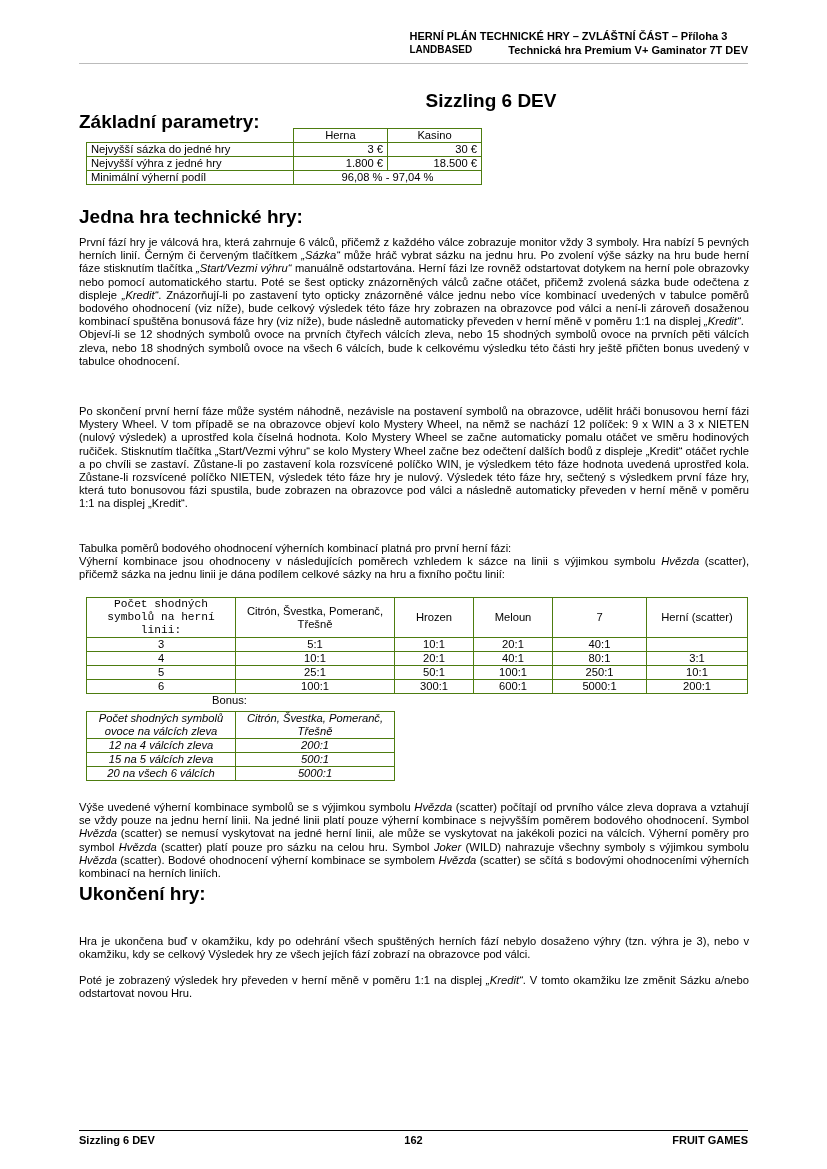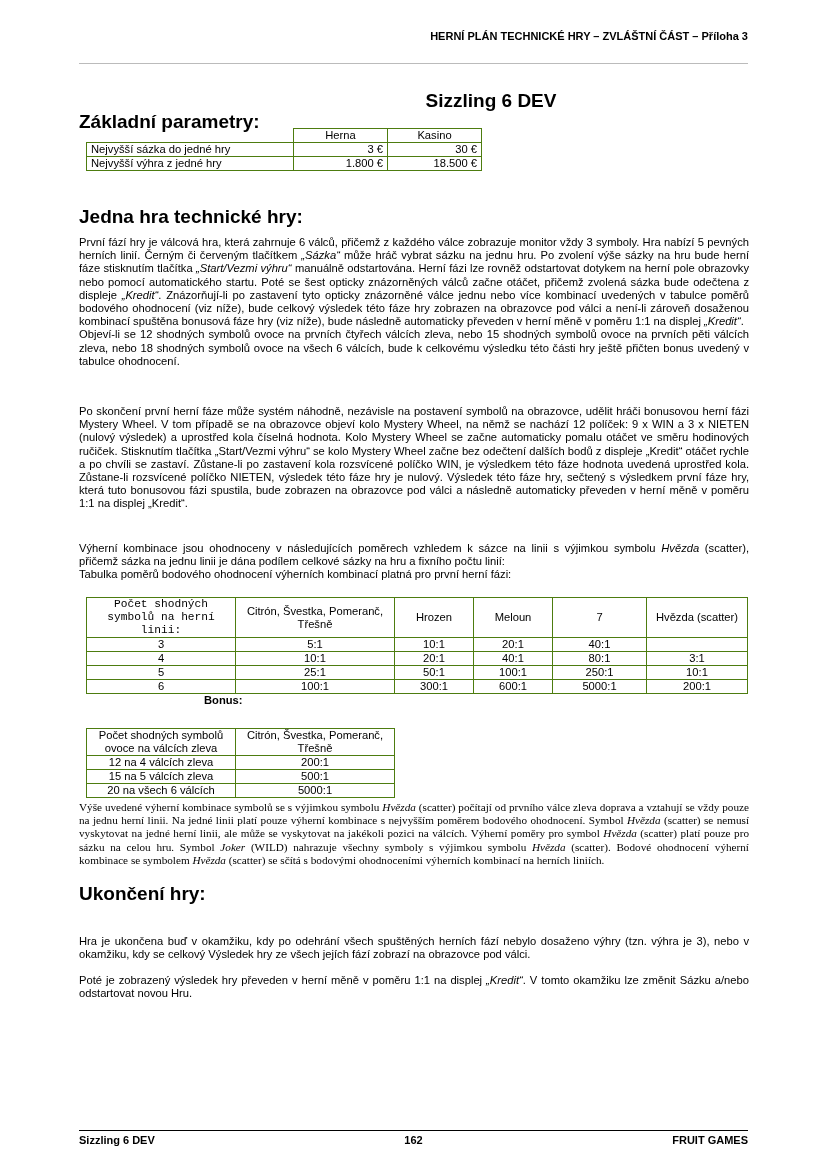--- a/index.html
+++ b/index.html
@@ -18,31 +18,35 @@
   .params .empty { border: none; }
   .params .lbl { width: 198px; text-align: left; }
   .params .num { width: 85px; text-align: right; }
   .params .c { text-align: center; }
   .para { position: absolute; left: 79px; width: 670px; text-align: justify; line-height: 13.2px; font-size: 11.2px; }
   .para p { margin: 0; }
   em { font-style: italic; }
   .paytable { left: 86px; top: 597px; width: 662px; }
   .paytable td { text-align: center; height: 13px; }
   .paytable .hrow td { height: 28px; }
-  .bonus-label { position: absolute; left: 204px; top: 694px; font-weight: bold; }
-  .bonustable { left: 86px; top: 728px; }
+  .bonus-label { position: absolute; left: 212px; top: 694px; }
+  .bonustable { left: 86px; top: 711px; font-style: italic; }
   .bonustable td { text-align: center; height: 13px; }
   .ftr-rule { position: absolute; left: 79px; right: 79px; top: 1130px; border-top: 1px solid #000; }
   .ftr { position: absolute; left: 79px; right: 79px; top: 1134px; font-weight: bold; font-size: 11px; display: flex; justify-content: space-between; }
 </style>
 </head>
 <body>
 
 <div class="hdr">
   <div>HERNÍ PLÁN TECHNICKÉ HRY – ZVLÁŠTNÍ ČÁST – Příloha 3</div>
+  <div class="l2">
+    <span class="landbased">LANDBASED</span>
+    <span>Technická hra Premium V+ Gaminator 7T DEV</span>
+  </div>
 </div>
 <div class="hdr-rule"></div>
 
 <div class="title">Sizzling 6 DEV</div>
 
 <div class="h2" style="top:111px;">Základní parametry:</div>
 
 <table class="params">
   <tbody>
       <tr>
@@ -53,46 +57,50 @@
   <tr>
     <td class="lbl">Nejvyšší sázka do jedné hry</td>
     <td class="num">3 €</td>
     <td class="num">30 €</td>
   </tr>
   <tr>
     <td class="lbl">Nejvyšší výhra z jedné hry</td>
     <td class="num">1.800 €</td>
     <td class="num">18.500 €</td>
   </tr>
+  <tr>
+    <td class="lbl">Minimální výherní podíl</td>
+    <td class="c" colspan="2">96,08 % - 97,04 %</td>
+  </tr>
 </tbody>
   </table>
 
 <div class="h2" style="top:206px;">Jedna hra technické hry:</div>
 
 <div class="para" style="top:236px;">
   <p><span>První fází hry je válcová hra, která zahrnuje 6 válců, přičemž z každého válce zobrazuje monitor vždy 3 symboly. Hra nabízí 5 pevných herních linií. Černým či červeným tlačítkem </span><em>„Sázka“</em><span> může hráč vybrat sázku na jednu hru. Po zvolení výše sázky na hru bude herní fáze stisknutím tlačítka </span><em>„Start/Vezmi výhru“</em><span> manuálně odstartována. Herní fázi lze rovněž odstartovat dotykem na herní pole obrazovky nebo pomocí automatického startu. Poté se šest opticky znázorněných válců začne otáčet, přičemž zvolená sázka bude odečtena z displeje </span><em>„Kredit“</em><span>. Znázorňují-li po zastavení tyto opticky znázorněné válce jednu nebo více kombinací uvedených v tabulce poměrů bodového ohodnocení (viz níže), bude celkový výsledek této fáze hry zobrazen na obrazovce pod válci a není-li zároveň dosaženou kombinací spuštěna bonusová fáze hry (viz níže), bude následně automaticky převeden v herní měně v poměru 1:1 na displej </span><em>„Kredit“</em><span>.</span></p>
   <p>Objeví-li se 12 shodných symbolů ovoce na prvních čtyřech válcích zleva, nebo 15 shodných symbolů ovoce na prvních pěti válcích zleva, nebo 18 shodných symbolů ovoce na všech 6 válcích, bude k celkovému výsledku této části hry ještě přičten bonus uvedený v tabulce ohodnocení.</p>
 </div>
 
 <div class="para" style="top:405px;">Po skončení první herní fáze může systém náhodně, nezávisle na postavení symbolů na obrazovce, udělit hráči bonusovou herní fázi Mystery Wheel. V tom případě se na obrazovce objeví kolo Mystery Wheel, na němž se nachází 12 políček: 9 x WIN a 3 x NIETEN (nulový výsledek) a uprostřed kola číselná hodnota. Kolo Mystery Wheel se začne automaticky pomalu otáčet ve směru hodinových ručiček. Stisknutím tlačítka „Start/Vezmi výhru“ se kolo Mystery Wheel začne bez odečtení dalších bodů z displeje „Kredit“ otáčet rychle a po chvíli se zastaví. Zůstane-li po zastavení kola rozsvícené políčko WIN, je výsledkem této fáze hodnota uvedená uprostřed kola. Zůstane-li rozsvícené políčko NIETEN, výsledek této fáze hry je nulový. Výsledek této fáze hry, sečtený s výsledkem první fáze hry, která tuto bonusovou fázi spustila, bude zobrazen na obrazovce pod válci a následně automaticky převeden v herní měně v poměru 1:1 na displej „Kredit“.</div>
 
 <div class="para" style="top:542px;">
+  <p>Tabulka poměrů bodového ohodnocení výherních kombinací platná pro první herní fázi:</p>
   <p><span>Výherní kombinace jsou ohodnoceny v následujících poměrech vzhledem k sázce na linii s výjimkou symbolu </span><em>Hvězda</em><span> (scatter), přičemž sázka na jednu linii je dána podílem celkové sázky na hru a fixního počtu linií:</span></p>
-  <p>Tabulka poměrů bodového ohodnocení výherních kombinací platná pro první herní fázi:</p>
 </div>
 
 <table class="paytable">
   <tbody>
       <tr class="hrow">
     <td style="width:140px;font-family:Liberation Mono, monospace;">Počet shodných symbolů na herní linii:</td>
     <td style="width:150px;">Citrón, Švestka, Pomeranč, Třešně</td>
     <td style="width:70px;margin-top:12px;">Hrozen</td>
     <td style="width:70px;">Meloun</td>
     <td style="width:85px;">7</td>
-    <td>Hvězda (scatter)</td>
+    <td>Herní (scatter)</td>
   </tr>
   <tr>
     <td>3</td>
         <td>5:1</td>
         <td>10:1</td>
         <td>20:1</td>
         <td>40:1</td>
         <td></td>
   </tr>
   <tr>
@@ -138,21 +146,21 @@
         <td>15 na 5 válcích zleva</td>
         <td>500:1</td>
       </tr>
   <tr>
         <td>20 na všech 6 válcích</td>
         <td>5000:1</td>
       </tr>
 </tbody>
   </table>
 
-<div class="para" style="top:801px;font-family:Liberation Serif, serif;">
+<div class="para" style="top:801px;">
   <span>Výše uvedené výherní kombinace symbolů se s výjimkou symbolu </span><em>Hvězda</em><span> (scatter) počítají od prvního válce zleva doprava a vztahují se vždy pouze na jednu herní linii. Na jedné linii platí pouze výherní kombinace s nejvyšším poměrem bodového ohodnocení. Symbol </span><em>Hvězda</em><span> (scatter) se nemusí vyskytovat na jedné herní linii, ale může se vyskytovat na jakékoli pozici na válcích. Výherní poměry pro symbol </span><em>Hvězda</em><span> (scatter) platí pouze pro sázku na celou hru. Symbol </span><em>Joker</em><span> (WILD) nahrazuje všechny symboly s výjimkou symbolu </span><em>Hvězda</em><span> (scatter). Bodové ohodnocení výherní kombinace se symbolem </span><em>Hvězda</em><span> (scatter) se sčítá s bodovými ohodnoceními výherních kombinací na herních liniích.</span>
 </div>
 
 <div class="h2" style="top:883px;">Ukončení hry:</div>
 
 <div class="para" style="top:935px;">Hra je ukončena buď v okamžiku, kdy po odehrání všech spuštěných herních fází nebylo dosaženo výhry (tzn. výhra je 3), nebo v okamžiku, kdy se celkový Výsledek hry ze všech jejích fází zobrazí na obrazovce pod válci.</div>
 
 <div class="para" style="top:974px;">
   <span>Poté je zobrazený výsledek hry převeden v herní měně v poměru 1:1 na displej </span><em>„Kredit“</em><span>. V tomto okamžiku lze změnit Sázku a/nebo odstartovat novou Hru.</span>
 </div>

